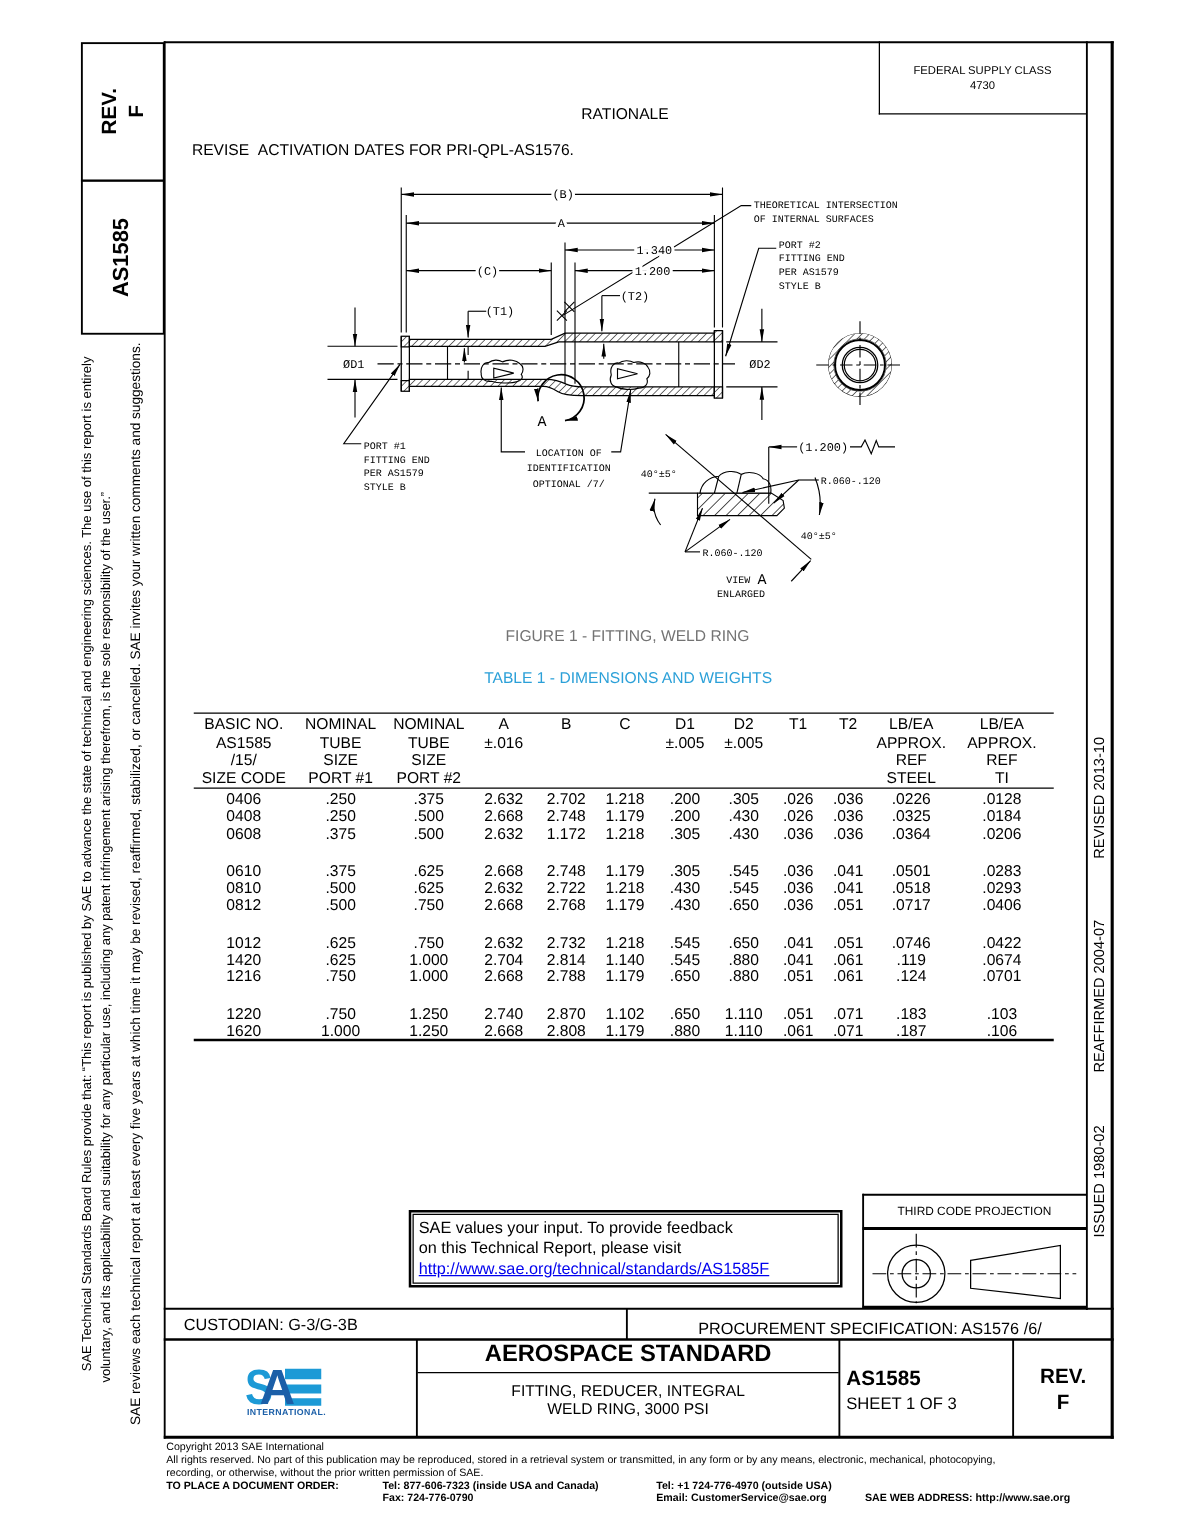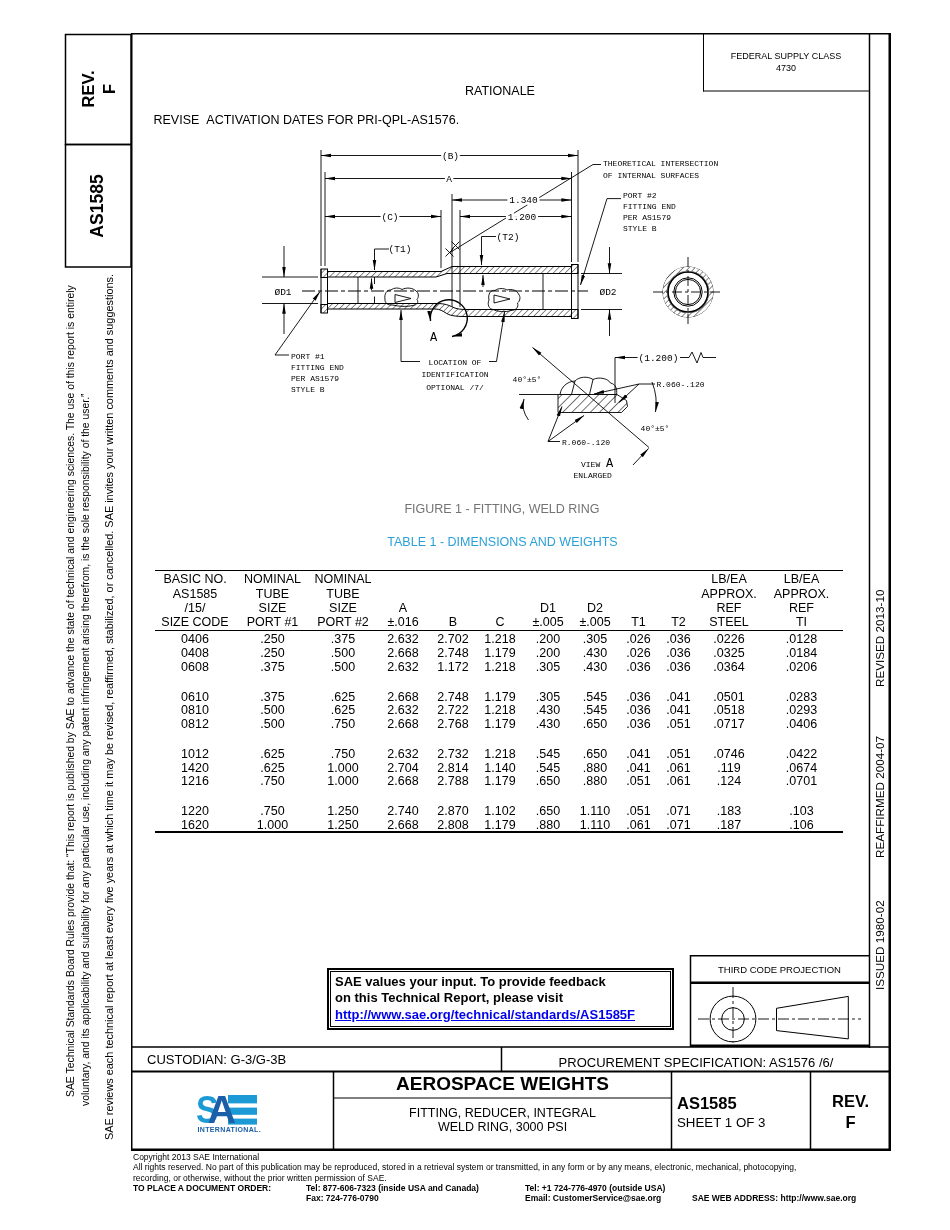--- a/index.html
+++ b/index.html
@@ -5,21 +5,21 @@
 body{width:950px;height:1230px;position:relative;background:#fff;font-family:"Liberation Sans",sans-serif;color:#000;overflow:hidden}
 .ab{position:absolute}
 .ctr{position:absolute;text-align:center}
 .vc{position:absolute;transform:translate(-50%,-50%) rotate(-90deg);white-space:nowrap;text-align:center}
 .vr{position:absolute;transform-origin:0 100%;transform:rotate(-90deg);white-space:nowrap;font-size:10px;line-height:11px}
 svg{position:absolute;left:0;top:0}
 svg text{font-family:"Liberation Mono",monospace;fill:#000}
 .d9{font-size:9.5px}
 .wbg{stroke:#fff;stroke-width:5px;paint-order:stroke}
 .d8{font-size:8px}
-.th{display:flex;align-items:flex-end;font-size:12.5px;line-height:14.4px}
+.th{display:flex;align-items:flex-start;font-size:12.5px;line-height:14.4px}
 .th div{text-align:center}
 .tr{display:flex;height:13.6px;line-height:13.6px;font-size:12.5px}
 .tr span{display:block;text-align:center}
 </style></head>
 <body>
 <svg width="950" height="1230" viewBox="0 0 950 1230" fill="none" stroke="none">
 <defs>
 <marker id="a" markerWidth="11" markerHeight="5" refX="10.2" refY="2.5" orient="auto-start-reverse" markerUnits="userSpaceOnUse">
         <path d="M0,0.7 L10.5,2.5 L0,4.3 Z" fill="#000"></path>
       </marker>
@@ -423,24 +423,24 @@
 <div class="ab" style="left:0;top:264.5px;width:688px;height:0;border-top:2px solid #000"></div>
 <div class="ab" style="left:0;top:64.3px;width:688px;height:0;border-top:1.5px solid #000"></div>
 </div>
 
 <div class="ab" style="left:147px;top:1052px;font-size:13px">CUSTODIAN: G-3/G-3B</div>
 <div class="ctr" style="left:501px;top:1055px;width:390px;font-size:13px">PROCUREMENT SPECIFICATION: AS1576 /6/</div>
 
 <div class="ctr" style="left:690px;top:963.8px;width:179px;font-size:9.5px">THIRD CODE PROJECTION</div>
 
 <div class="ab" style="left:327px;top:968px;width:347px;height:62px;border:2px solid #000;box-sizing:border-box">
-<div class="ab" style="left:1px;top:1px;right:1px;bottom:1px;border:1.5px solid #000;font-size:13px;font-weight:bold;line-height:16.4px;padding:2px 0 0 4px">SAE values your input. To provide feedback<br>on this Technical Report, please visit<br><span style="color:#0000ee;text-decoration:underline">http://www.sae.org/technical/standards/AS1585F</span></div>
-</div>
-
-<div class="ctr" style="left:334px;top:1072.5px;width:337px;font-size:19px;font-weight:bold">AEROSPACE WEIGHTS</div>
+<div class="ab" style="left:1px;top:1px;right:1px;bottom:1px;border:1.5px solid #000;font-size:13px;font-weight:normal;line-height:16.4px;padding:2px 0 0 4px">SAE values your input. To provide feedback<br>on this Technical Report, please visit<br><span style="color:#0000ee;text-decoration:underline">http://www.sae.org/technical/standards/AS1585F</span></div>
+</div>
+
+<div class="ctr" style="left:334px;top:1072.5px;width:337px;font-size:19px;font-weight:bold">AEROSPACE STANDARD</div>
 <div class="ctr" style="left:334px;top:1107.3px;width:337px;font-size:12.5px;line-height:13.5px">FITTING, REDUCER, INTEGRAL<br>WELD RING, 3000 PSI</div>
 <div class="ab" style="left:677px;top:1093.5px;font-size:16.5px;font-weight:bold">AS1585</div>
 <div class="ab" style="left:677px;top:1115px;font-size:13.3px">SHEET 1 OF 3</div>
 <div class="ctr" style="left:811px;top:1090.5px;width:79px;font-size:16.5px;font-weight:bold;line-height:21px">REV.<br>F</div>
 
 <div class="ab" style="left:133px;top:1152px;font-size:8.5px;line-height:10.4px">
 Copyright 2013 SAE International<br>
 All rights reserved. No part of this publication may be reproduced, stored in a retrieval system or transmitted, in any form or by any means, electronic, mechanical, photocopying,<br>
 recording, or otherwise, without the prior written permission of SAE.
 </div>

